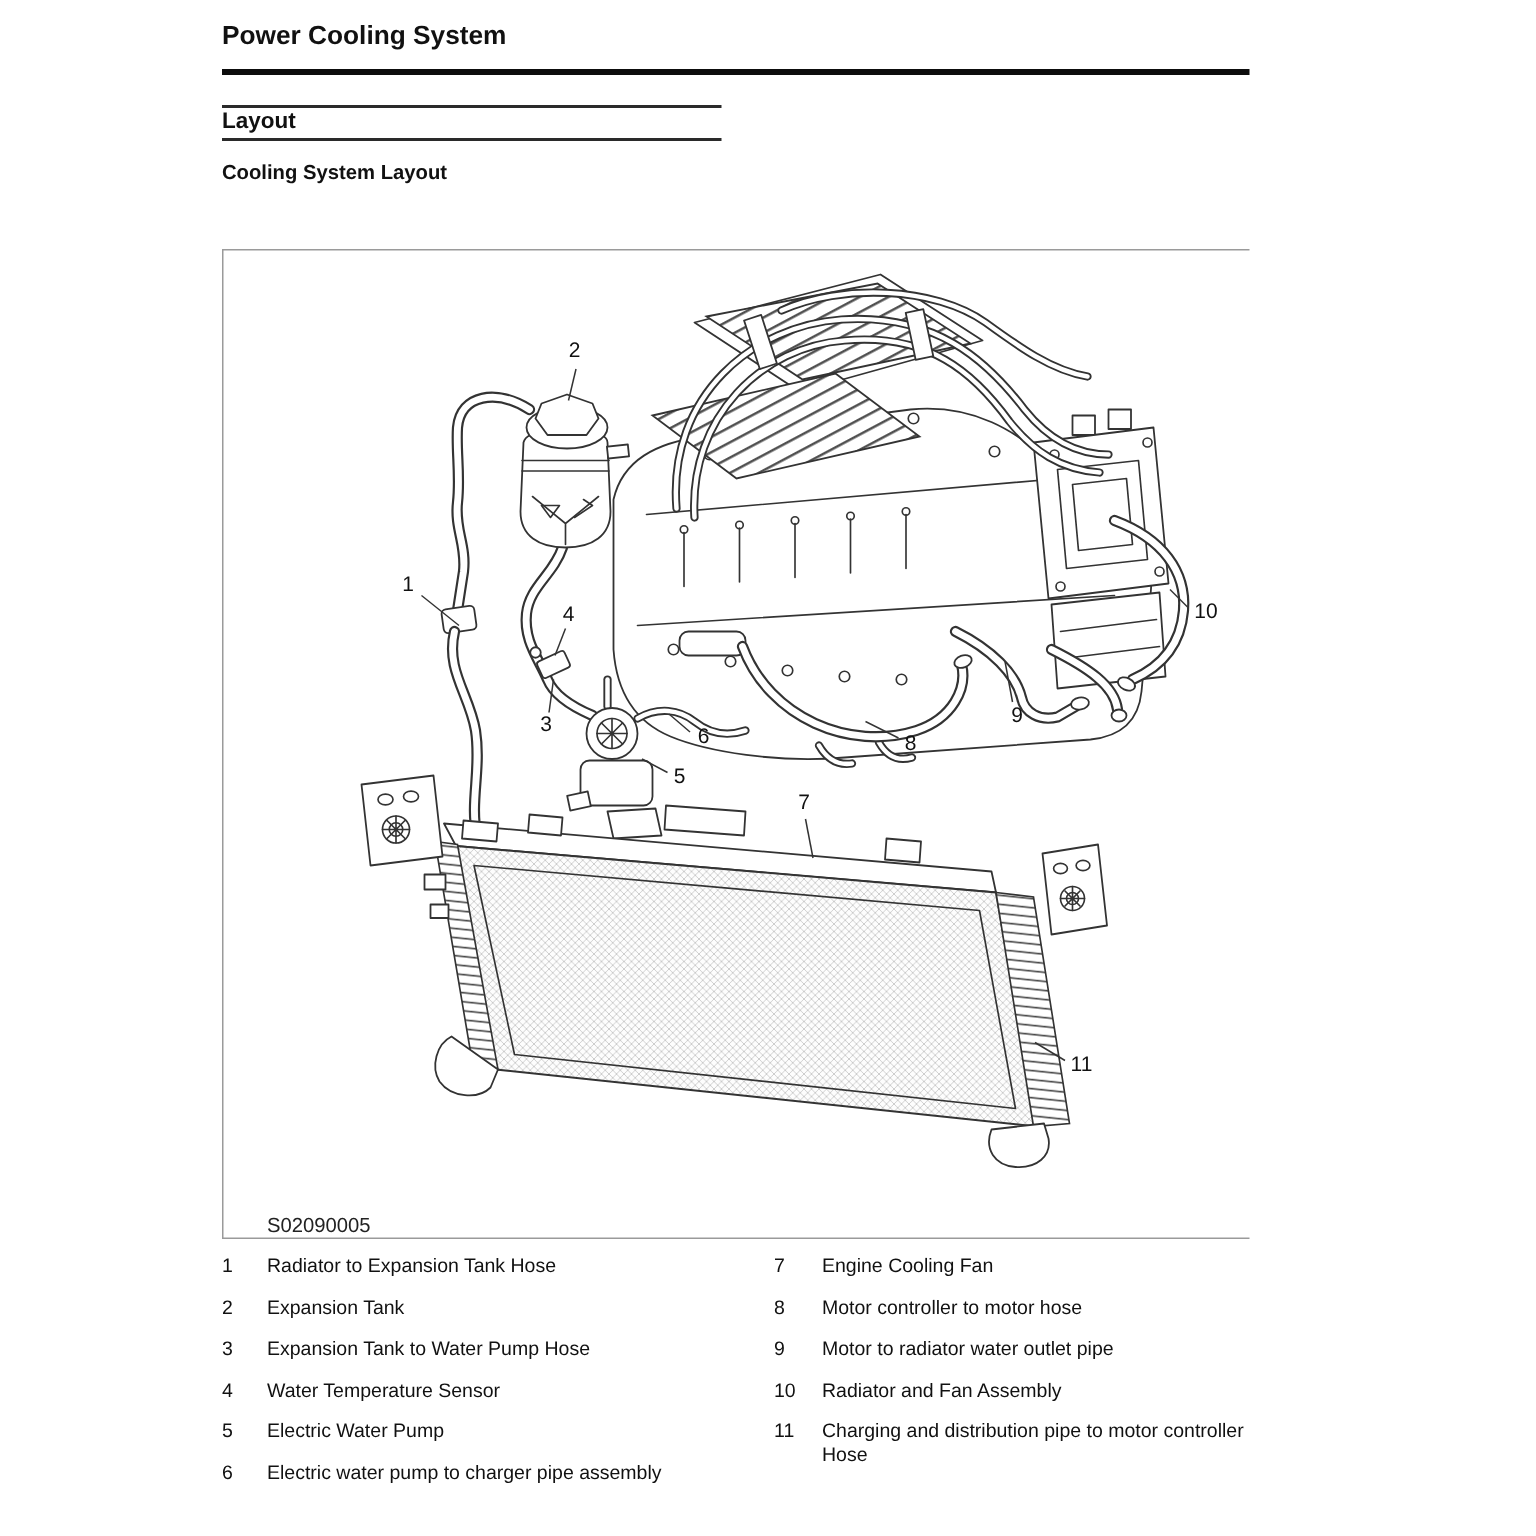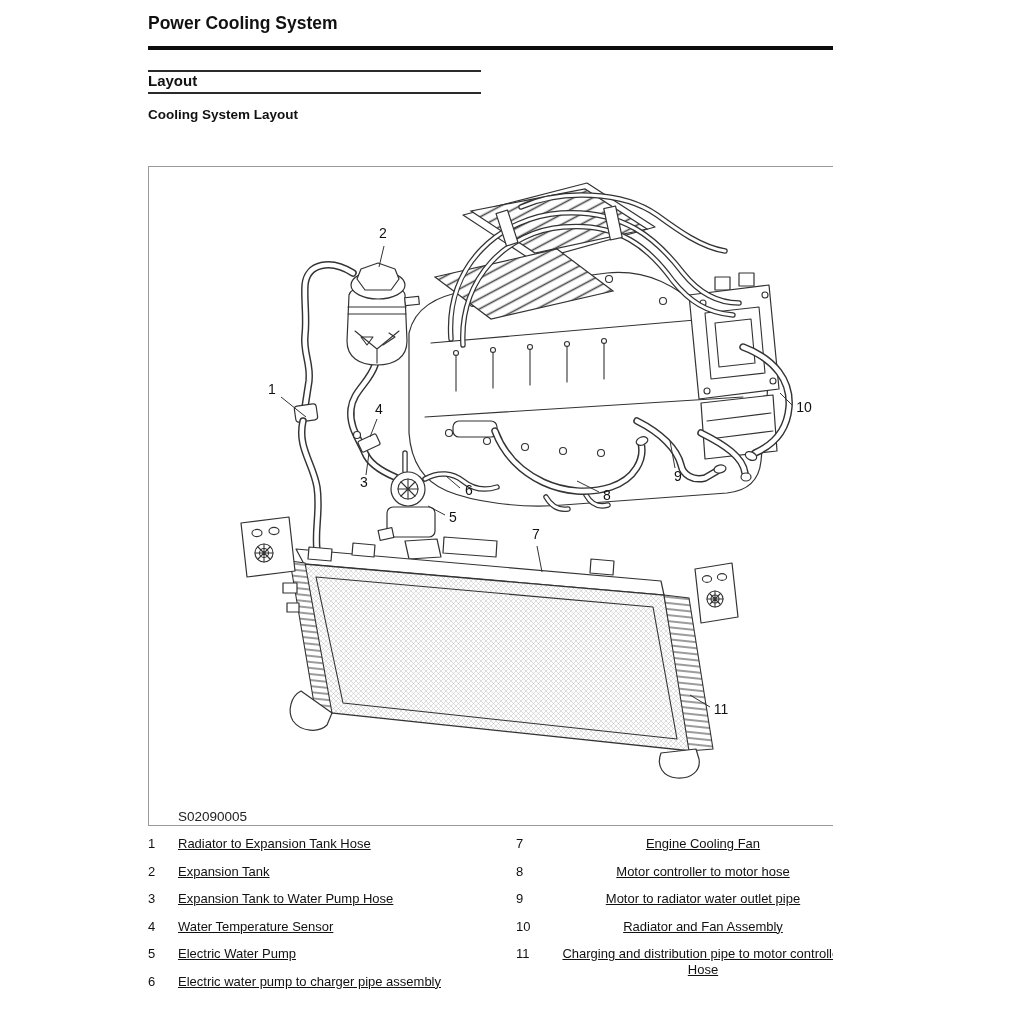--- a/index.html
+++ b/index.html
@@ -16,22 +16,22 @@
           border:1px solid #9a9a9a;background:#fff;}
   .figure svg{position:absolute;left:0;top:0;}
   .figcode{position:absolute;left:5px;bottom:1px;font-size:13.5px;color:#222;margin-left:24px;}
   .legend{position:absolute;top:836px;left:0;width:1024px;font-size:13px;line-height:16px;}
   .col{position:absolute;top:0;}
   .col-left{left:148px;width:360px;}
   .col-right{left:516px;width:344px;}
   .lrow{display:flex;margin-bottom:11.5px;}
   .lnum{flex:0 0 30px;}
   .col-right .lnum{flex:0 0 32px;}
-  .llabel{flex:1 1 auto;text-decoration:underline;}
-  .col-right .llabel{max-width:310px;text-align:center;}
+  .llabel{flex:1 1 auto;}
+  .col-right .llabel{max-width:310px;}
   
   .ln{fill:none;stroke:#333;stroke-width:1.1;stroke-linejoin:round;stroke-linecap:round;}
   .fw{fill:#fff;stroke:#333;stroke-width:1.2;stroke-linejoin:round;}
   .to{fill:none;stroke:#333;stroke-width:7.5;stroke-linecap:round;}
   .ti{fill:none;stroke:#fff;stroke-width:4.6;stroke-linecap:round;}
   .tos{fill:none;stroke:#333;stroke-width:5.5;stroke-linecap:round;}
   .tis{fill:none;stroke:#fff;stroke-width:3;stroke-linecap:round;}
   .ldr{stroke:#333;stroke-width:1;}
   .cnum{font-family:"Liberation Sans",sans-serif;font-size:14px;fill:#111;}
 </style>

